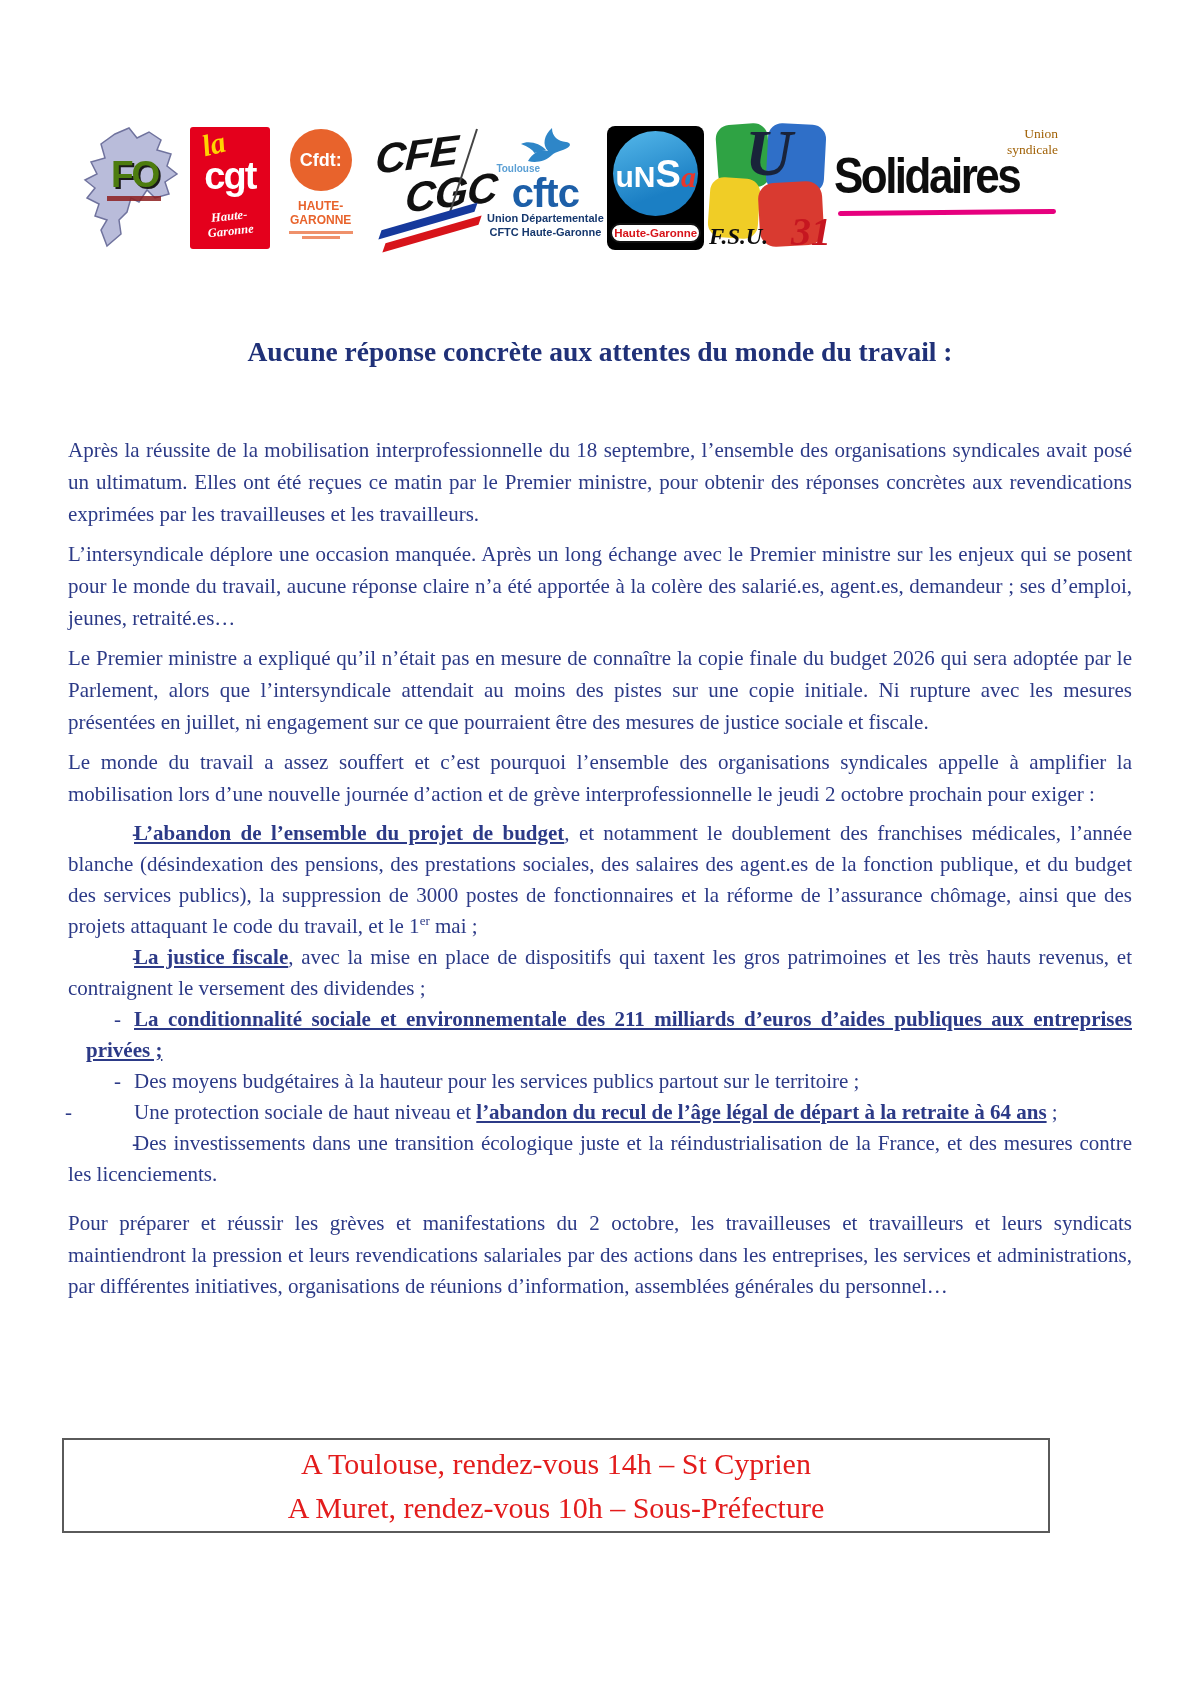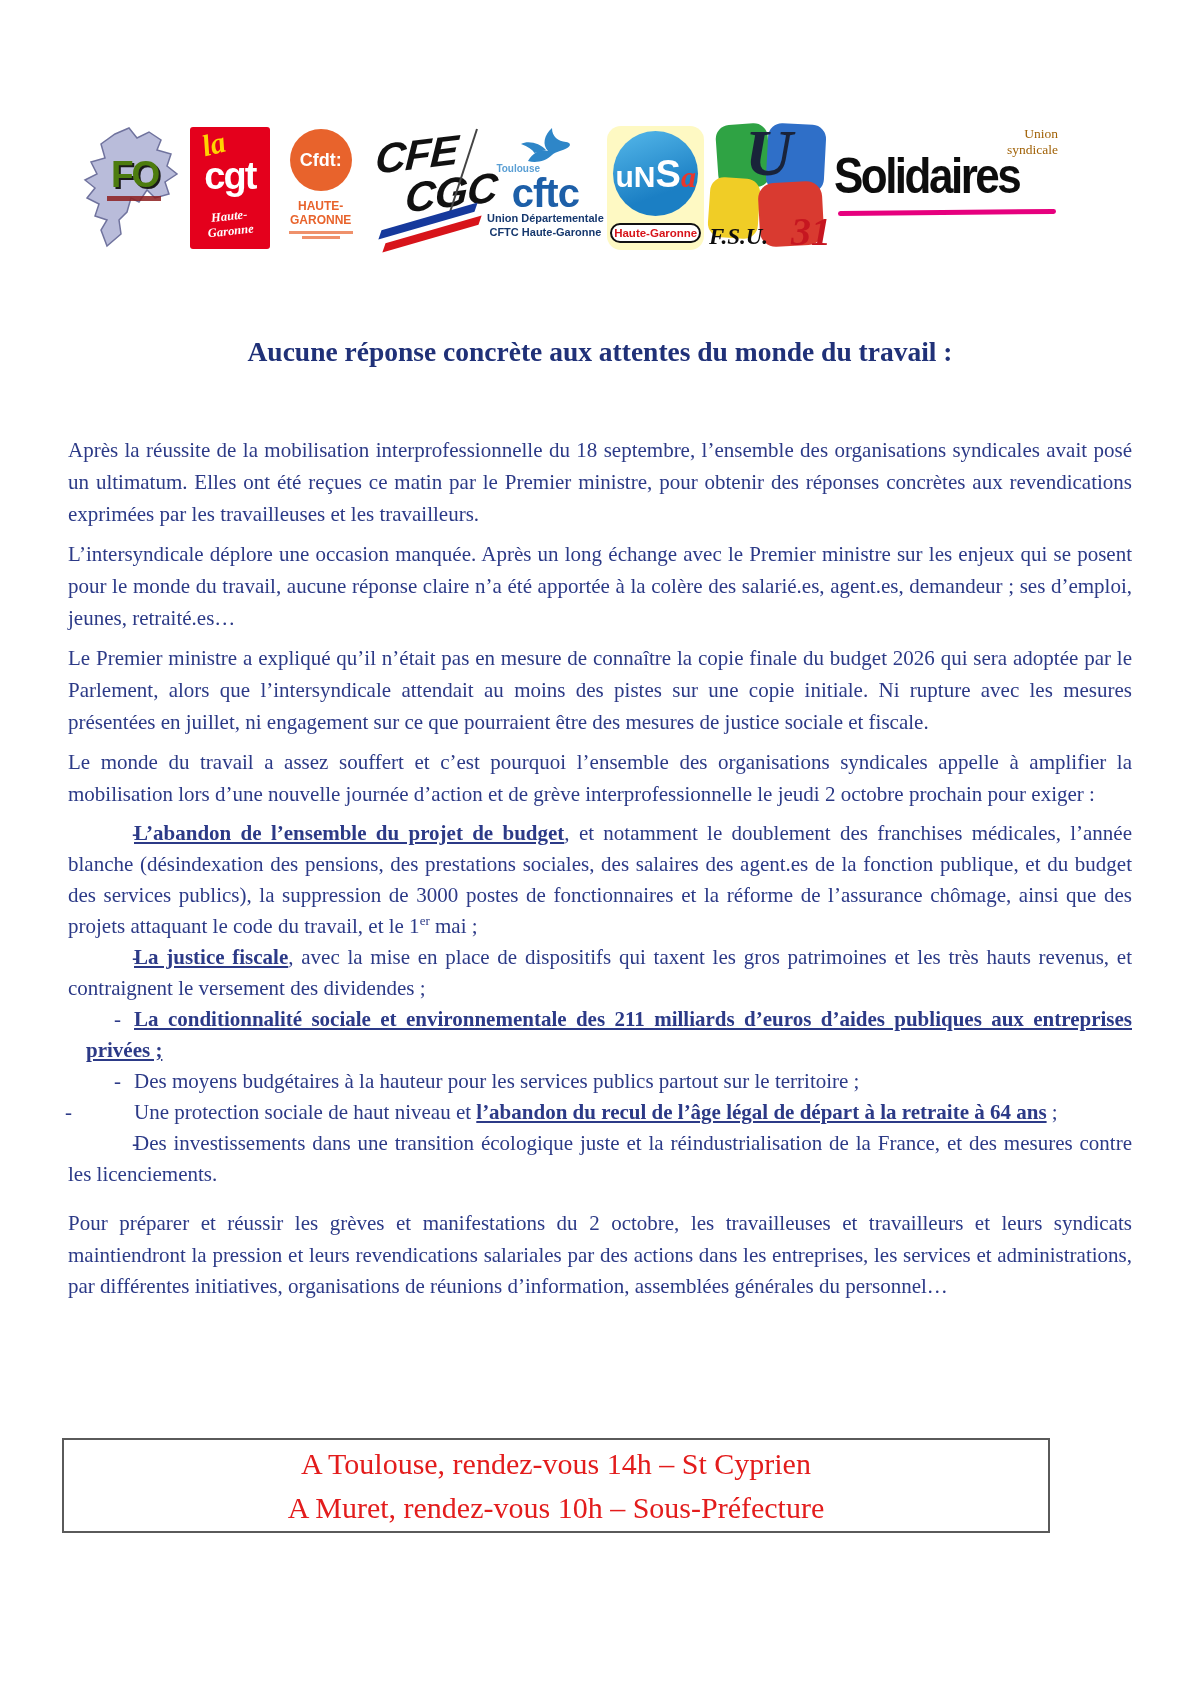--- a/index.html
+++ b/index.html
@@ -51,21 +51,21 @@
   
   .logo-cftc{width:118px;height:130px;text-align:center;}
   .cftc-dove{display:block;margin:0 auto -4px;}
   .cftc-small{text-align:left;margin-left:10px;color:#5a9fd4;font-family:"Liberation Sans",sans-serif;
               font-size:10px;font-weight:bold;}
   .cftc-brand{color:#1d5fa8;font-family:"Liberation Sans",sans-serif;font-weight:900;
               font-size:40px;line-height:.95;letter-spacing:-1px;}
   .cftc-org{color:#16386e;font-family:"Liberation Sans",sans-serif;font-weight:bold;font-size:11px;line-height:1.25;}
 
   
-  .logo-unsa{width:97px;height:124px;background:#fef9c3;border-radius:14px;}
+  .logo-unsa{width:97px;height:124px;background:#000000;border-radius:8px;}
   .unsa-circle{position:absolute;top:5px;left:6px;width:85px;height:85px;border-radius:50%;
                background:linear-gradient(160deg,#55b8ea 0%,#1b7fc4 70%);
                display:flex;align-items:center;justify-content:center;}
   .unsa-text{font-family:"Liberation Sans",sans-serif;font-weight:bold;color:#fff;font-size:30px;line-height:1;}
   .unsa-text .big{font-size:38px;}
   .unsa-text .a{color:#e8372c;font-style:italic;font-family:"Liberation Serif",serif;font-size:30px;}
   .unsa-pill{position:absolute;bottom:7px;left:3px;right:3px;background:#fff;border:2px solid #111;
              border-radius:12px;color:#d7141a;font-family:"Liberation Sans",sans-serif;
              font-weight:bold;font-size:11.5px;padding:2px 0;text-align:center;}
 

